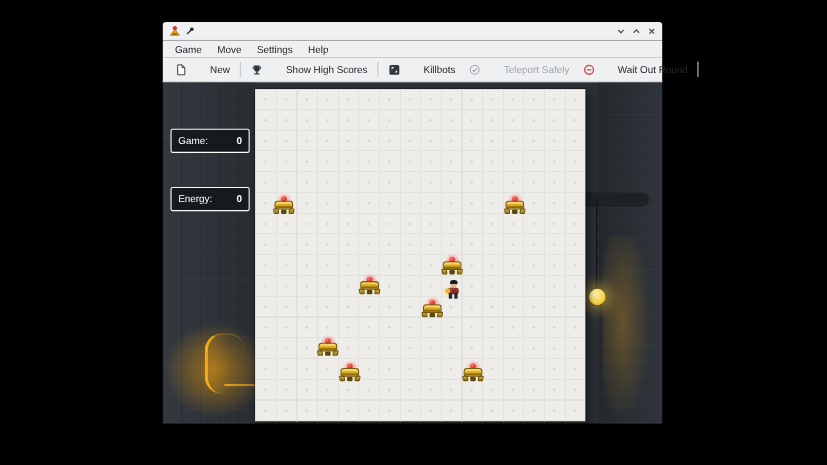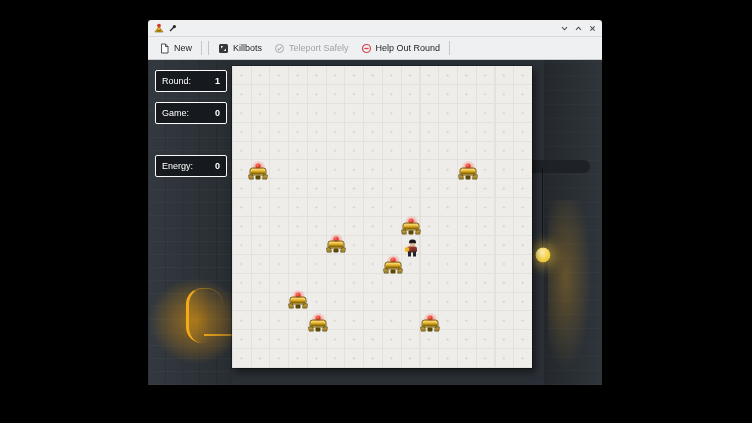--- a/index.html
+++ b/index.html
@@ -30,21 +30,21 @@
   .menubar{
     height:15px;background:var(--titlebar-bg,#eff0f1);display:flex;align-items:center;
     padding-left:4px;flex:0 0 auto;
   }
   .menu-item{font-size:9px;color:#232629;padding:1px 7px;border-radius:2px;cursor:default;}
   
   .toolbar{
     height:22px;background:var(--titlebar-bg,#eff0f1);display:flex;align-items:center;
     padding-left:5px;flex:0 0 auto;border-bottom:1px solid #c9cccd;
   }
-  .tbtn{display:flex;align-items:center;gap:4px;padding:2px 6px;border-radius:2px;font-size:9px;color:var(--toolbar-text,#232629);white-space:nowrap;}
+  .tbtn{display:flex;align-items:center;gap:21px;padding:2px 6px;border-radius:2px;font-size:9px;color:var(--toolbar-text,#232629);white-space:nowrap;}
   .tbtn.disabled{color:var(--disabled-text,#9fa3a7);}
   .tbtn svg{display:block;flex:0 0 auto;}
   .tsep{width:1px;height:14px;background:#c2c6c9;margin:0 3px;flex:0 0 auto;}
   
   .content{
     position:relative;flex:1 1 auto;background:var(--content-bg,#2b3036);overflow:hidden;
   }
   .wall-left{
     position:absolute;left:0;top:0;width:84px;height:100%;
     background:
@@ -149,30 +149,46 @@
       <svg width="9" height="9" viewBox="0 0 9 9">
         <polyline points="2,5.8 4.5,3.2 7,5.8" fill="none" stroke="#4a4f54" stroke-width="1.1"></polyline>
       </svg>
       <svg width="9" height="9" viewBox="0 0 9 9">
         <line x1="2.4" y1="2.4" x2="6.6" y2="6.6" stroke="#4a4f54" stroke-width="1.1"></line>
         <line x1="6.6" y1="2.4" x2="2.4" y2="6.6" stroke="#4a4f54" stroke-width="1.1"></line>
       </svg>
     </div>
   </div>
 
+  <div class="menubar">
+    <span class="menu-item">Game</span>
+    <span class="menu-item">Move</span>
+    <span class="menu-item">Settings</span>
+    <span class="menu-item">Help</span>
+  </div>
 
   <div class="toolbar">
     <div class="tbtn">
       <svg width="11" height="11" viewBox="0 0 11 11">
         <path d="M2.5,1 h4 l2.5,2.5 v6.5 h-6.5 z" fill="#fdfdfd" stroke="#3a3e42" stroke-width="0.9"></path>
         <path d="M6.5,1 v2.5 h2.5" fill="none" stroke="#3a3e42" stroke-width="0.9"></path>
       </svg>
       <span>New</span>
     </div>
     <span class="tsep"></span>
+    <div class="tbtn">
+      <svg width="11" height="11" viewBox="0 0 11 11">
+        <path d="M3,1.5 h5 v3.2 a2.5,2.5 0 0 1 -5,0 z" fill="#2f3337"></path>
+        <path d="M2.8,2.2 a1.6,1.6 0 0 0 0.4,3" fill="none" stroke="#2f3337" stroke-width="0.8"></path>
+        <path d="M8.2,2.2 a1.6,1.6 0 0 1 -0.4,3" fill="none" stroke="#2f3337" stroke-width="0.8"></path>
+        <rect x="4.8" y="7" width="1.4" height="1.6" fill="#2f3337"></rect>
+        <rect x="3.2" y="8.6" width="4.6" height="1.1" fill="#2f3337"></rect>
+      </svg>
+      <span>Show High Scores</span>
+    </div>
     <span class="tsep"></span>
     <div class="tbtn">
       <svg width="11" height="11" viewBox="0 0 11 11">
         <rect x="1" y="1" width="9" height="9" rx="1.5" fill="#33383c"></rect>
         <path d="M3,3 h2.4 l-2.4,2.4 z" fill="#eceeef"></path>
         <path d="M8,8 h-2.4 l2.4,-2.4 z" fill="#eceeef"></path>
       </svg>
       <span>Killbots</span>
     </div>
     <div class="tbtn disabled">
@@ -180,40 +196,36 @@
         <circle cx="5.5" cy="5.5" r="4" fill="none" stroke="#a7abae" stroke-width="1"></circle>
         <polyline points="3.6,5.6 5,7 7.4,4.2" fill="none" stroke="#a7abae" stroke-width="1.1"></polyline>
       </svg>
       <span>Teleport Safely</span>
     </div>
     <div class="tbtn">
       <svg width="11" height="11" viewBox="0 0 11 11">
         <circle cx="5.5" cy="5.5" r="4" fill="none" stroke="#d6454f" stroke-width="1.2"></circle>
         <line x1="3.4" y1="5.5" x2="7.6" y2="5.5" stroke="#d6454f" stroke-width="1.3"></line>
       </svg>
-      <span>Help Out Round</span>
+      <span>Wait Out Round</span>
     </div>
     <span class="tsep"></span>
   </div>
 
   <div class="content">
     <div class="wall-left"></div>
     <div class="pillar-right"></div>
     <div class="mount-right"></div>
     <div class="glow-left"></div>
     <div class="lamp-left"></div>
     <div class="amber-line"></div>
     <div class="cord"></div>
     <div class="glow-right"></div>
     <div class="lamp-ball"></div>
 
-    <div class="stat-box" style="top:10px">
-      <span>Round:</span>
-      <span class="val">1</span>
-    </div>
     <div class="stat-box" style="top:42px">
       <span>Game:</span>
       <span class="val">0</span>
     </div>
     <div class="stat-box" style="top:95px">
       <span>Energy:</span>
       <span class="val">0</span>
     </div>
 
     <div class="board">

